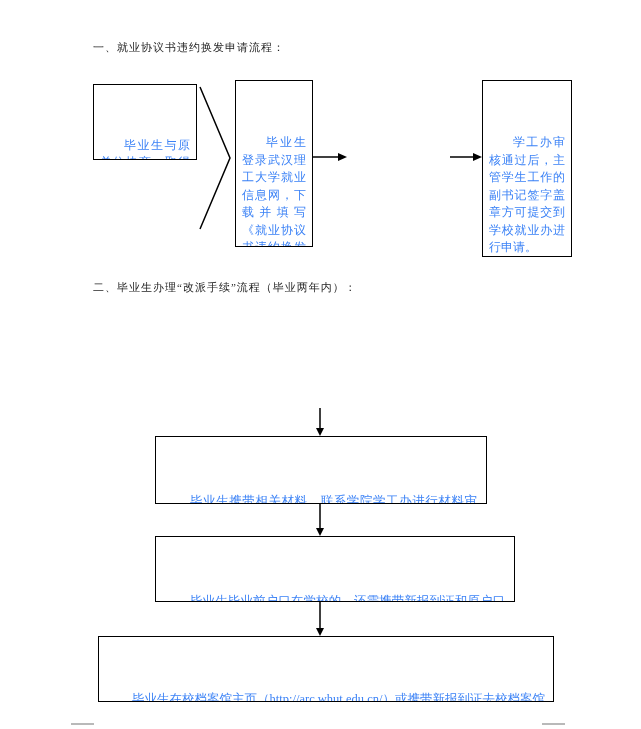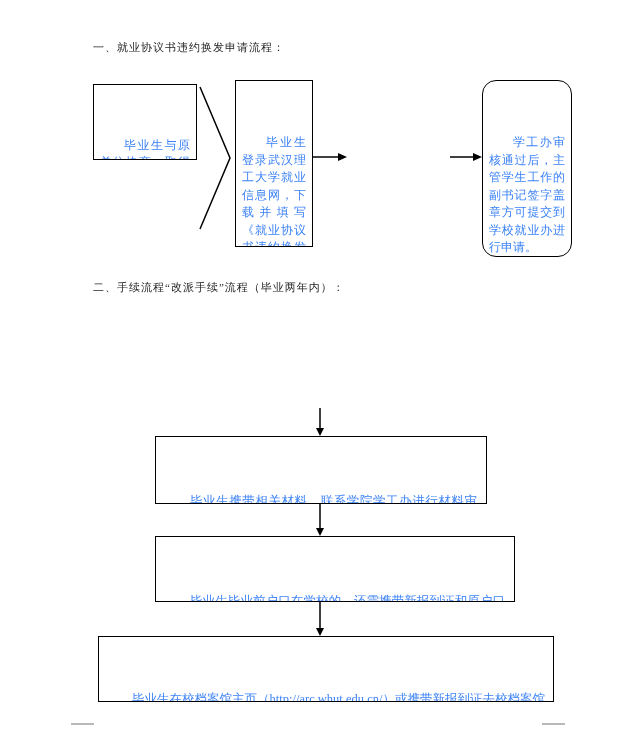--- a/index.html
+++ b/index.html
@@ -77,25 +77,25 @@
     <line x1="0" y1="6" x2="26" y2="6" stroke="#000000" stroke-width="1.5"></line>
     <polygon points="25,2 25,10 34,6" fill="#000000"></polygon>
   </svg>
 
 
   <svg class="arrow-svg" style="left:450px; top:151px;" width="32" height="12" viewBox="0 0 32 12">
     <line x1="0" y1="6" x2="24" y2="6" stroke="#000000" stroke-width="1.5"></line>
     <polygon points="23,2 23,10 32,6" fill="#000000"></polygon>
   </svg>
 
-  <div class="fbox" style="left:482px; top:80px; width:90px; height:177px;border-radius:14px;">
+  <div class="fbox" style="left:482px; top:80px; width:90px; height:177px;">
     <p class="s1-text-tall">学工办审核通过后，主管学生工作的副书记签字盖章方可提交到学校就业办进行申请。</p>
   </div>
 
-  <div class="heading" style="left:93px; top:280px;">二、手续流程“改派手续”流程（毕业两年内）：</div>
+  <div class="heading" style="left:93px; top:280px;">二、毕业生办理“改派手续”流程（毕业两年内）：</div>
 
 
   <svg class="arrow-svg" style="left:314px; top:408px;" width="12" height="28" viewBox="0 0 12 28">
     <line x1="6" y1="0" x2="6" y2="21" stroke="#000000" stroke-width="1.5"></line>
     <polygon points="2,20 10,20 6,28" fill="#000000"></polygon>
   </svg>
 
   <div class="fbox" style="left:155px; top:436px; width:332px; height:68px;">
     <p class="s2-text">毕业生携带相关材料，联系学院学工办进行材料审核，毕业生登录武汉理工大学就业信息网，由毕业生携带材料前往省就业中心办理相关手续。</p>
   </div>

